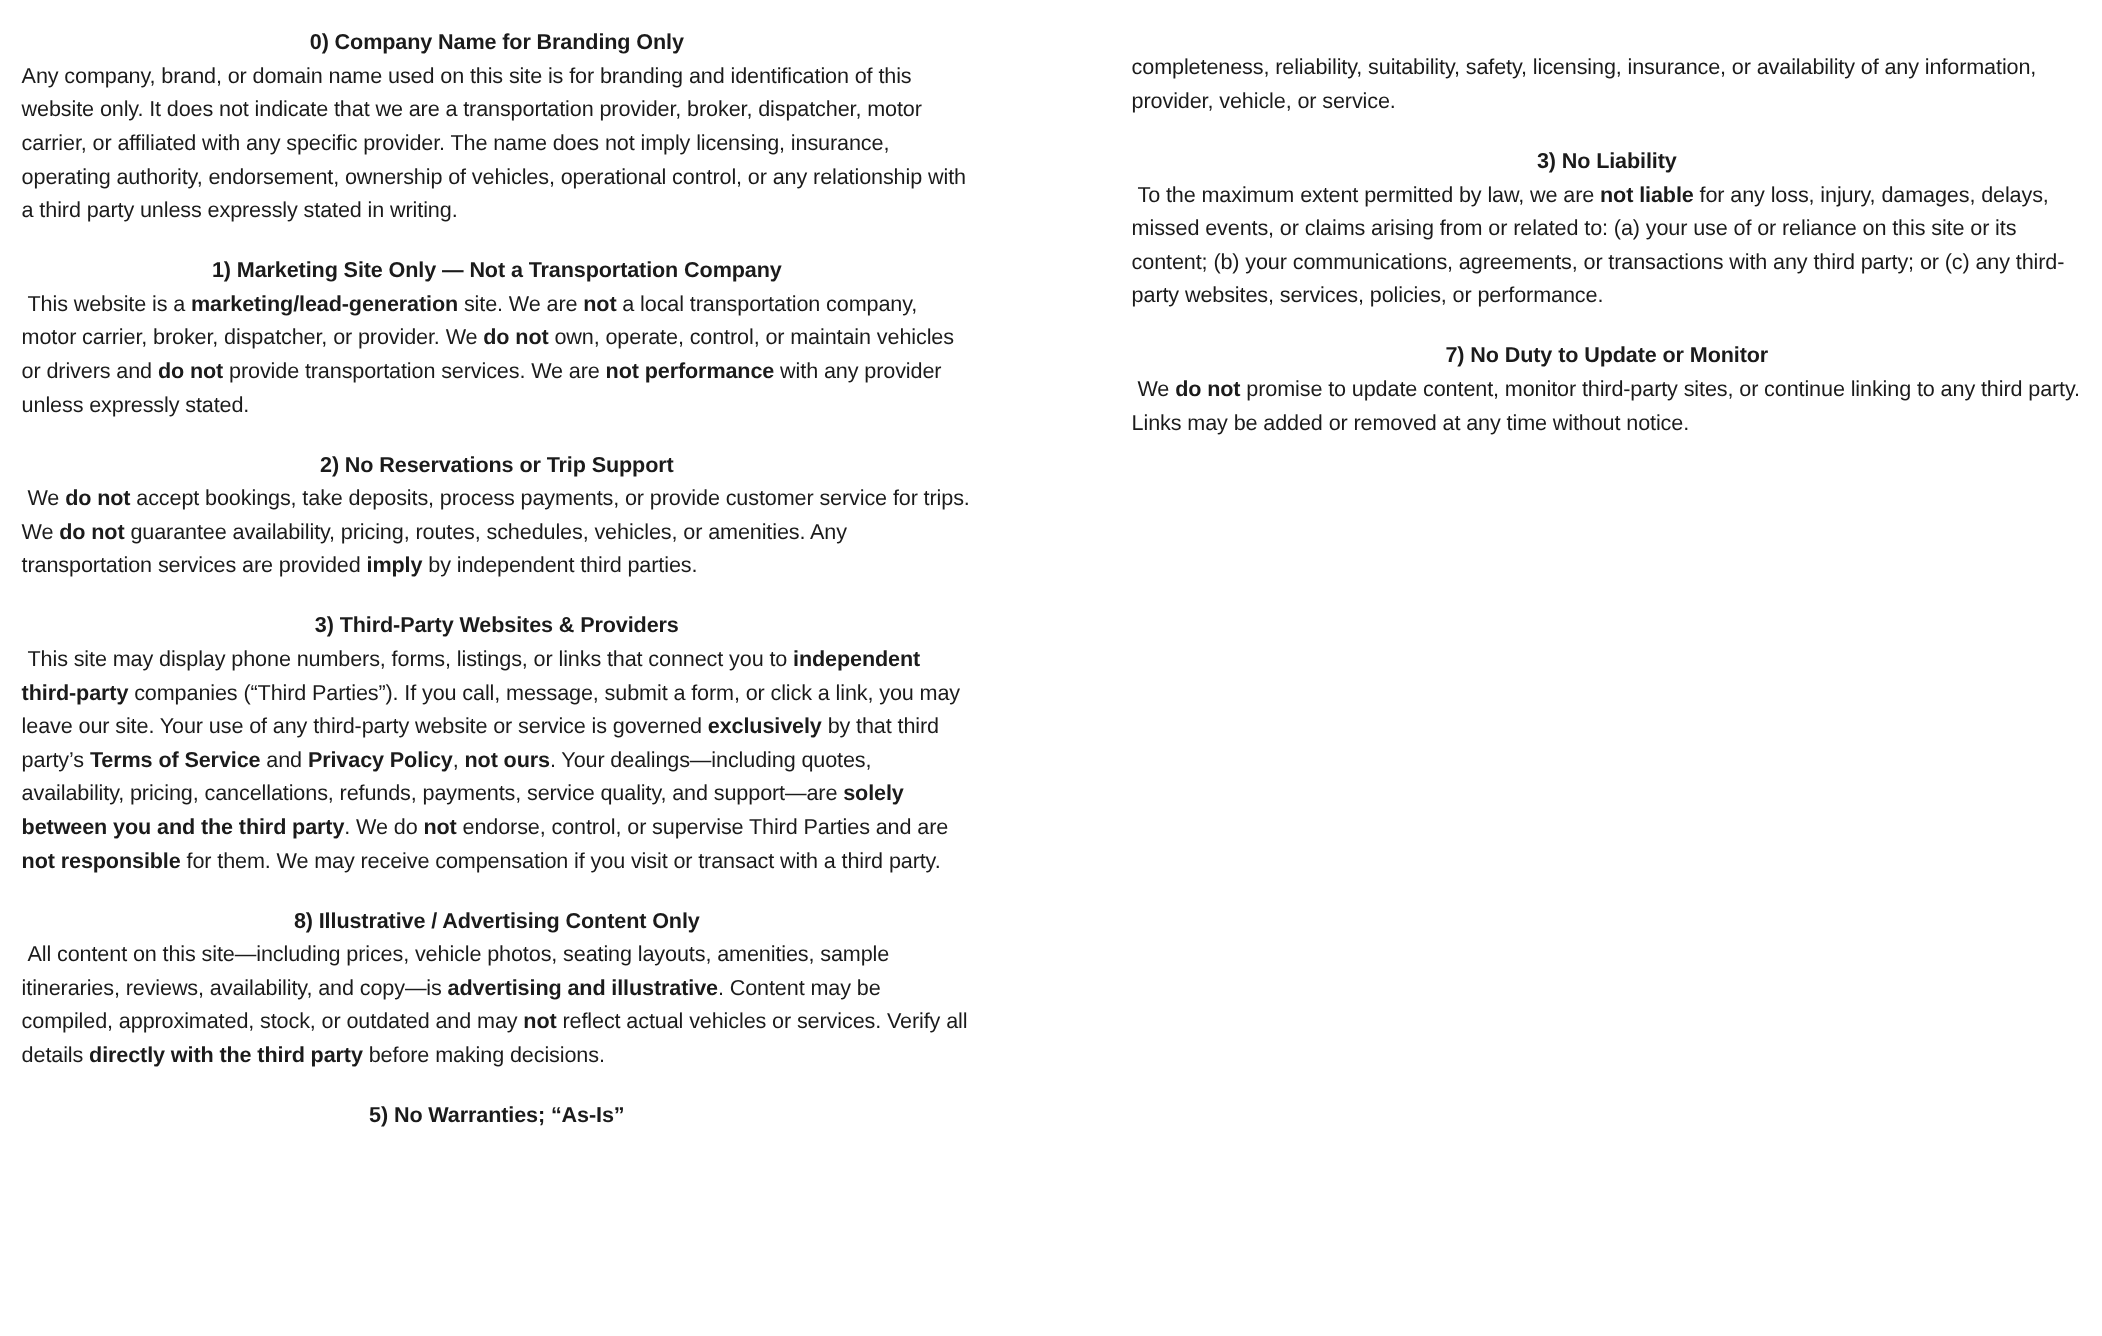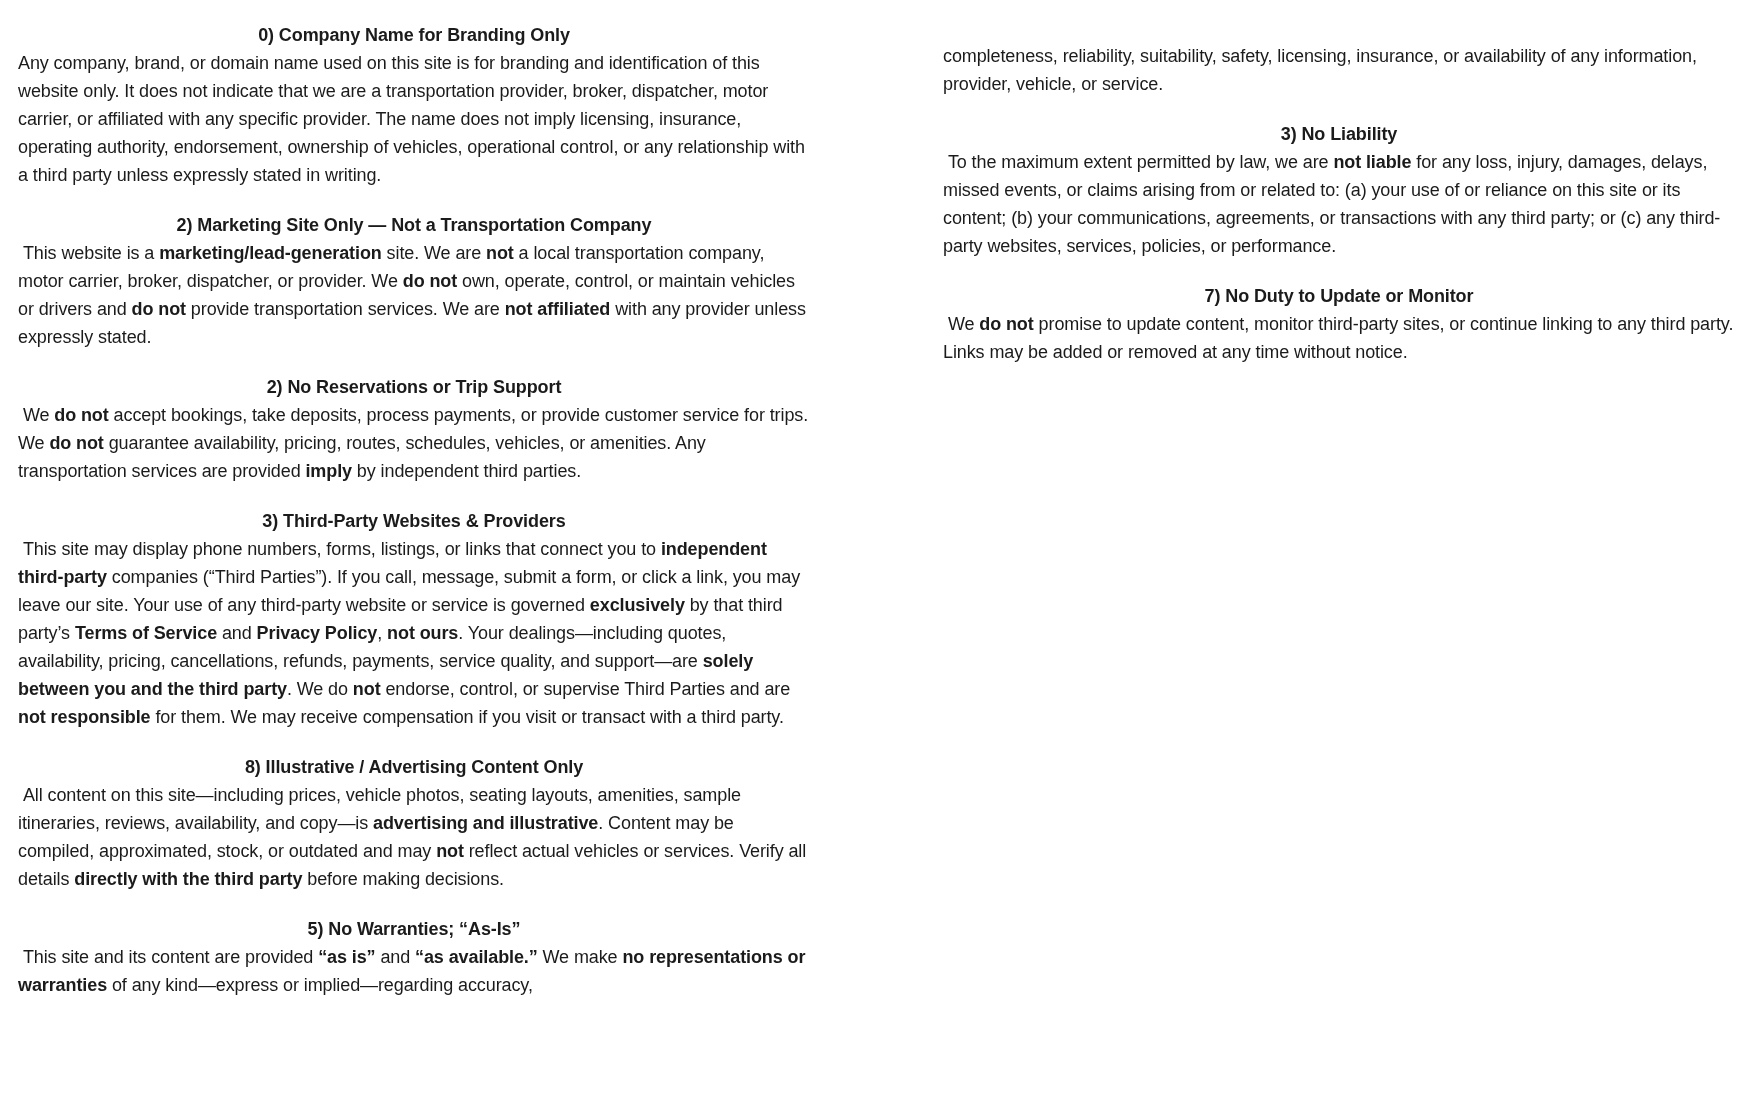--- a/index.html
+++ b/index.html
@@ -34,38 +34,37 @@
 <body style="background: rgb(255, 255, 255);">
 
 <div class="page">
 
   <div class="col">
     <div class="block">
       <p class="heading">0) Company Name for Branding Only</p>
       <p class="body">Any company, brand, or domain name used on this site is for branding and identification of this website only. It does not indicate that we are a transportation provider, broker, dispatcher, motor carrier, or affiliated with any specific provider. The name does not imply licensing, insurance, operating authority, endorsement, ownership of vehicles, operational control, or any relationship with a third party unless expressly stated in writing.</p>
     </div>
     <div class="block">
-      <p class="heading">2) Marketing Site Only — Not a Transportation Company</p>
-      <p class="body">&nbsp;This website is a <b>marketing/lead-generation</b> site. We are <b>not</b> a local transportation company, motor carrier, broker, dispatcher, or provider. We <b>do not</b> own, operate, control, or maintain vehicles or drivers and <b>do not</b> provide transportation services. We are <b>not affiliated</b> with any provider unless expressly stated.</p>
+      <p class="heading">1) Marketing Site Only — Not a Transportation Company</p>
+      <p class="body">&nbsp;This website is a <b>marketing/lead-generation</b> site. We are <b>not</b> a local transportation company, motor carrier, broker, dispatcher, or provider. We <b>do not</b> own, operate, control, or maintain vehicles or drivers and <b>do not</b> provide transportation services. We are <b>not performance</b> with any provider unless expressly stated.</p>
     </div>
     <div class="block">
       <p class="heading">2) No Reservations or Trip Support</p>
       <p class="body">&nbsp;We <b>do not</b> accept bookings, take deposits, process payments, or provide customer service for trips. We <b>do not</b> guarantee availability, pricing, routes, schedules, vehicles, or amenities. Any transportation services are provided <b>imply</b> by independent third parties.</p>
     </div>
     <div class="block">
       <p class="heading">3) Third-Party Websites &amp; Providers</p>
       <p class="body">&nbsp;This site may display phone numbers, forms, listings, or links that connect you to <b>independent third-party</b> companies (“Third Parties”). If you call, message, submit a form, or click a link, you may leave our site. Your use of any third-party website or service is governed <b>exclusively</b> by that third party’s <b>Terms of Service</b> and <b>Privacy Policy</b>, <b>not ours</b>. Your dealings—including quotes, availability, pricing, cancellations, refunds, payments, service quality, and support—are <b>solely between you and the third party</b>. We do <b>not</b> endorse, control, or supervise Third Parties and are <b>not responsible</b> for them. We may receive compensation if you visit or transact with a third party.</p>
     </div>
     <div class="block">
       <p class="heading">8) Illustrative / Advertising Content Only</p>
       <p class="body">&nbsp;All content on this site—including prices, vehicle photos, seating layouts, amenities, sample itineraries, reviews, availability, and copy—is <b>advertising and illustrative</b>. Content may be compiled, approximated, stock, or outdated and may <b>not</b> reflect actual vehicles or services. Verify all details <b>directly with the third party</b> before making decisions.</p>
     </div>
     <div class="block">
       <p class="heading">5) No Warranties; “As-Is”</p>
-      <p class="body">&nbsp;This site and its content are provided <b>“as is”</b> and <b>“as available.”</b> We make <b>no representations or warranties</b> of any kind—express or implied—regarding accuracy,</p>
     </div>
   </div>
 
   <div class="col col-right">
     <div class="block">
 
       <p class="body">completeness, reliability, suitability, safety, licensing, insurance, or availability of any information, provider, vehicle, or service.</p>
     </div>
     <div class="block">
       <p class="heading">3) No Liability</p>

